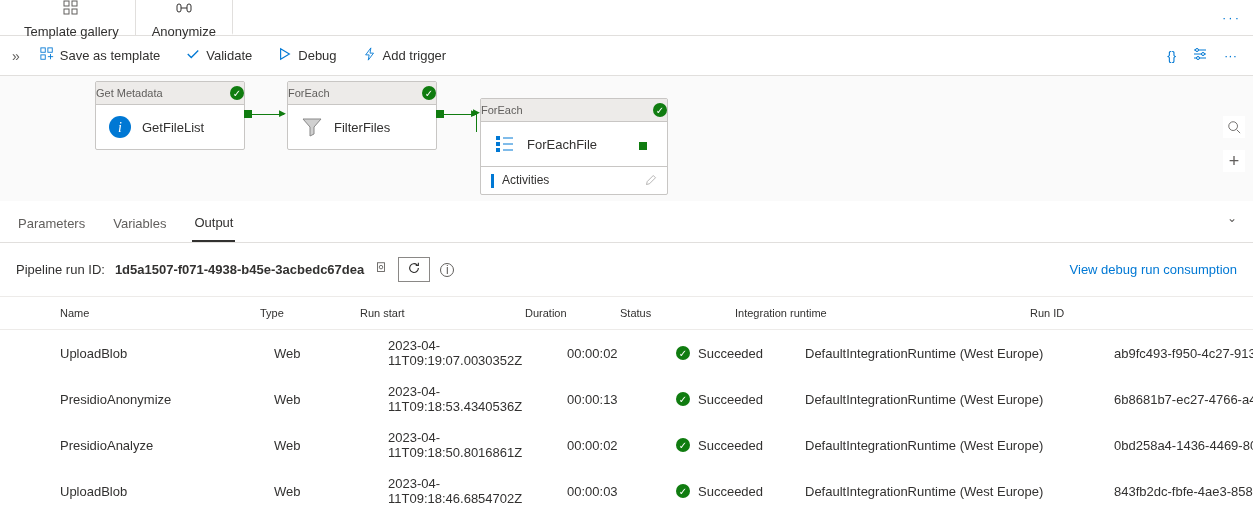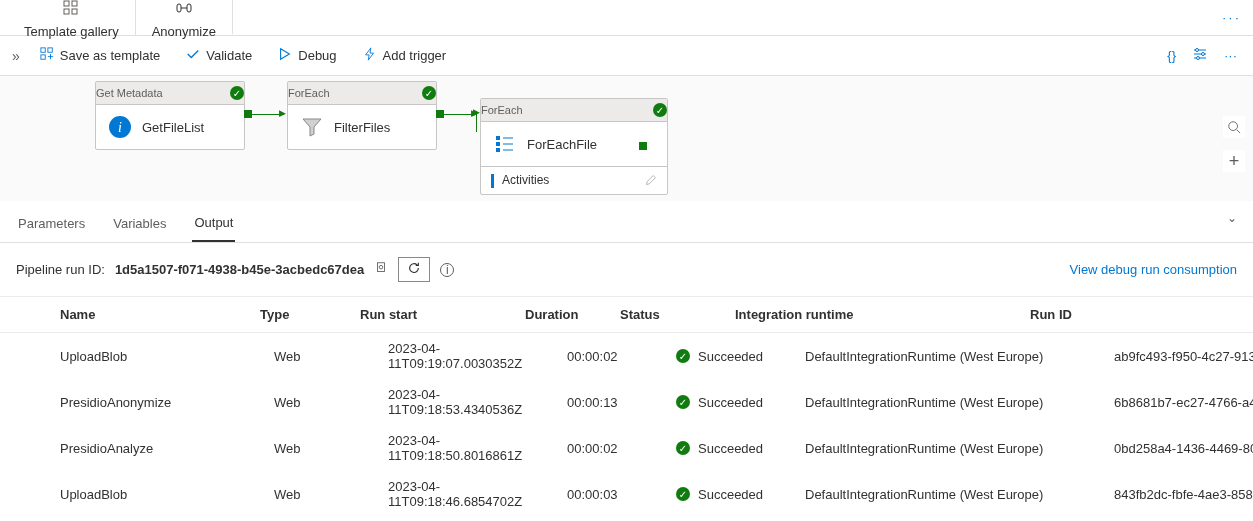--- a/index.html
+++ b/index.html
@@ -45,21 +45,21 @@
   .run-row { display: flex; align-items: center; padding: 14px 16px; gap: 10px; font-size: 13px; position:relative;}
   .run-label { font-size: 13px; }
   .run-id { font-weight: 600; }
   .sq-btn { border: 1px solid #8a8886; padding: 3px 8px; cursor: pointer; background:#fff;}
   .info-i { color: #605e5c; font-size: 12px; border:1px solid #605e5c; border-radius:50%; width:14px; height:14px; display:inline-flex; align-items:center; justify-content:center; cursor:pointer;}
   .run-link { position:absolute; right:16px; color:#0078d4; cursor:pointer; font-size:13px;}
   
   .table { width: 100%; }
   .thead, .trow { display: grid; grid-template-columns: 200px 100px 165px 95px 115px 295px 200px; padding: 8px 16px 8px 60px; align-items:center; font-size: 13px; }
   .thead { color: #323130; font-weight: 400; border-top: 1px solid #edebe9; border-bottom: 1px solid #edebe9; padding-top:10px; padding-bottom:10px;}
-  .thead .th { font-size: 13px; font-weight: bold; }
+  .thead .th { font-size: 11px; }
   .trow { border-bottom: 0; gap: 14px; }
   .status-cell { display:flex; align-items:center; gap:8px;}
   .runid-cell { white-space: nowrap; overflow: hidden; text-overflow: ellipsis; max-width: 190px; }
 </style>
 </head>
 <body>
 
 <div class="tab-bar">
   <div class="tab">
     <span class="tab-icon">

